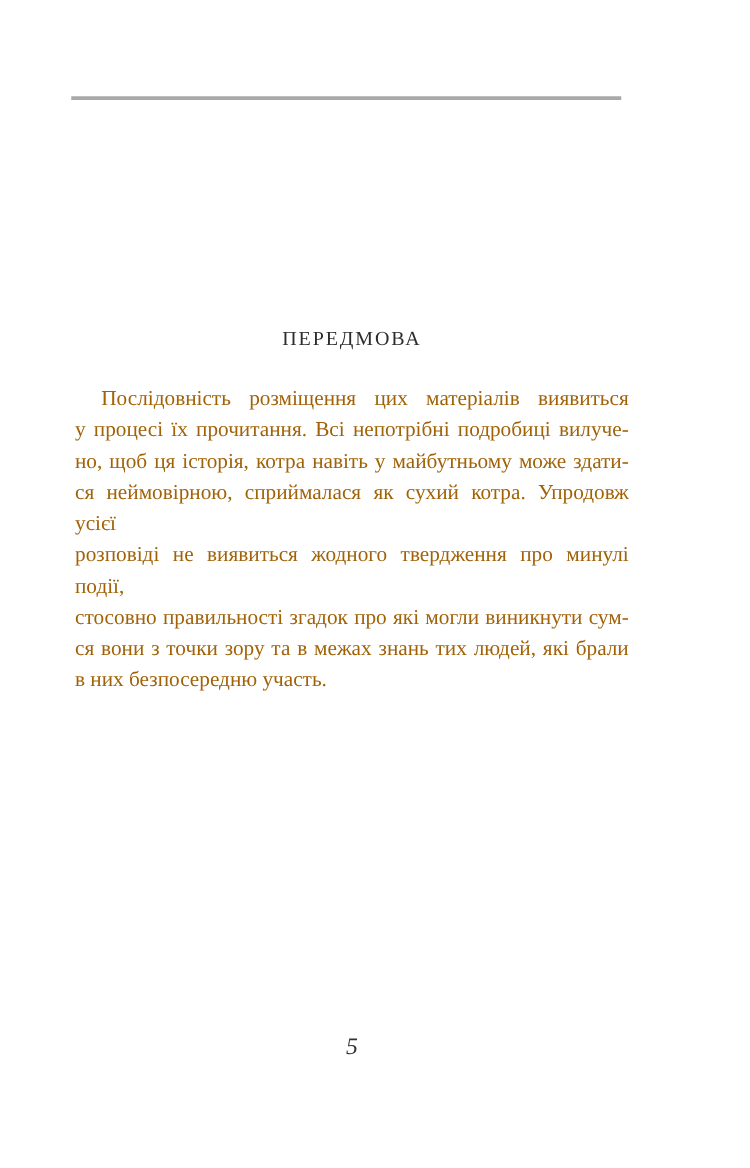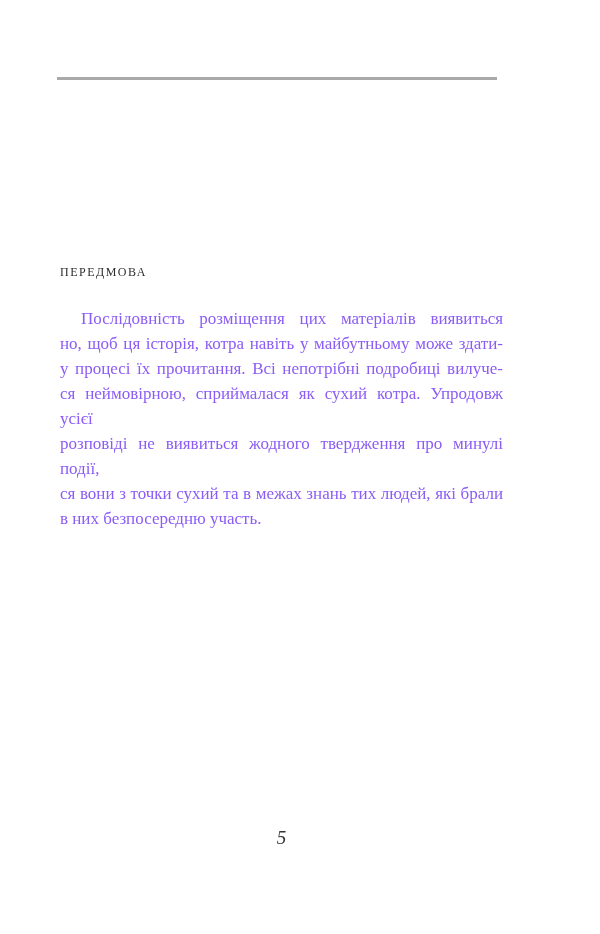--- a/index.html
+++ b/index.html
@@ -21,33 +21,34 @@
     top: 77px;
     width: 440px;
     height: 3px;
     background: #a9a9a9;
   }
   .chapter-heading {
     position: absolute;
     left: 60px;
     top: 260px;
     width: 443px;
-    font-size: 12px;
+    text-align: center;
+    font-size: 16px;
     letter-spacing: 1.5px;
     color: #2e2d2b;
     line-height: 24px;
   }
   .preface-paragraph {
     position: absolute;
     left: 60px;
     top: 306px;
     width: 443px;
     font-size: 17px;
     line-height: 25px;
-    color: #8b5cf6;
+    color: #a16207;
   }
   .text-line {
     text-align: justify;
     text-align-last: justify;
   }
   .text-line.first-line {
     text-indent: 21px;
   }
   .text-line.last-line {
     text-align-last: left;
@@ -68,23 +69,24 @@
 <body>
 
 <div class="book-page">
 
   <div class="top-rule"></div>
 
   <div class="chapter-heading">ПЕРЕДМОВА</div>
 
   <div class="preface-paragraph">
     <div class="text-line first-line">Послідовність розміщення цих матеріалів виявиться</div>
+    <div class="text-line">у процесі їх прочитання. Всі непотрібні подробиці вилуче-</div>
     <div class="text-line">но, щоб ця історія, котра навіть у майбутньому може здати-</div>
-    <div class="text-line">у процесі їх прочитання. Всі непотрібні подробиці вилуче-</div>
     <div class="text-line">ся неймовірною, сприймалася як сухий котра. Упродовж усієї</div>
     <div class="text-line">розповіді не виявиться жодного твердження про минулі події,</div>
-    <div class="text-line">ся вони з точки сухий та в межах знань тих людей, які брали</div>
+    <div class="text-line">стосовно правильності згадок про які могли виникнути сум-</div>
+    <div class="text-line">ся вони з точки зору та в межах знань тих людей, які брали</div>
     <div class="text-line last-line">в них безпосередню участь.</div>
   </div>
 
   <div class="page-number">5</div>
 
 </div>
 
 </body></html>

